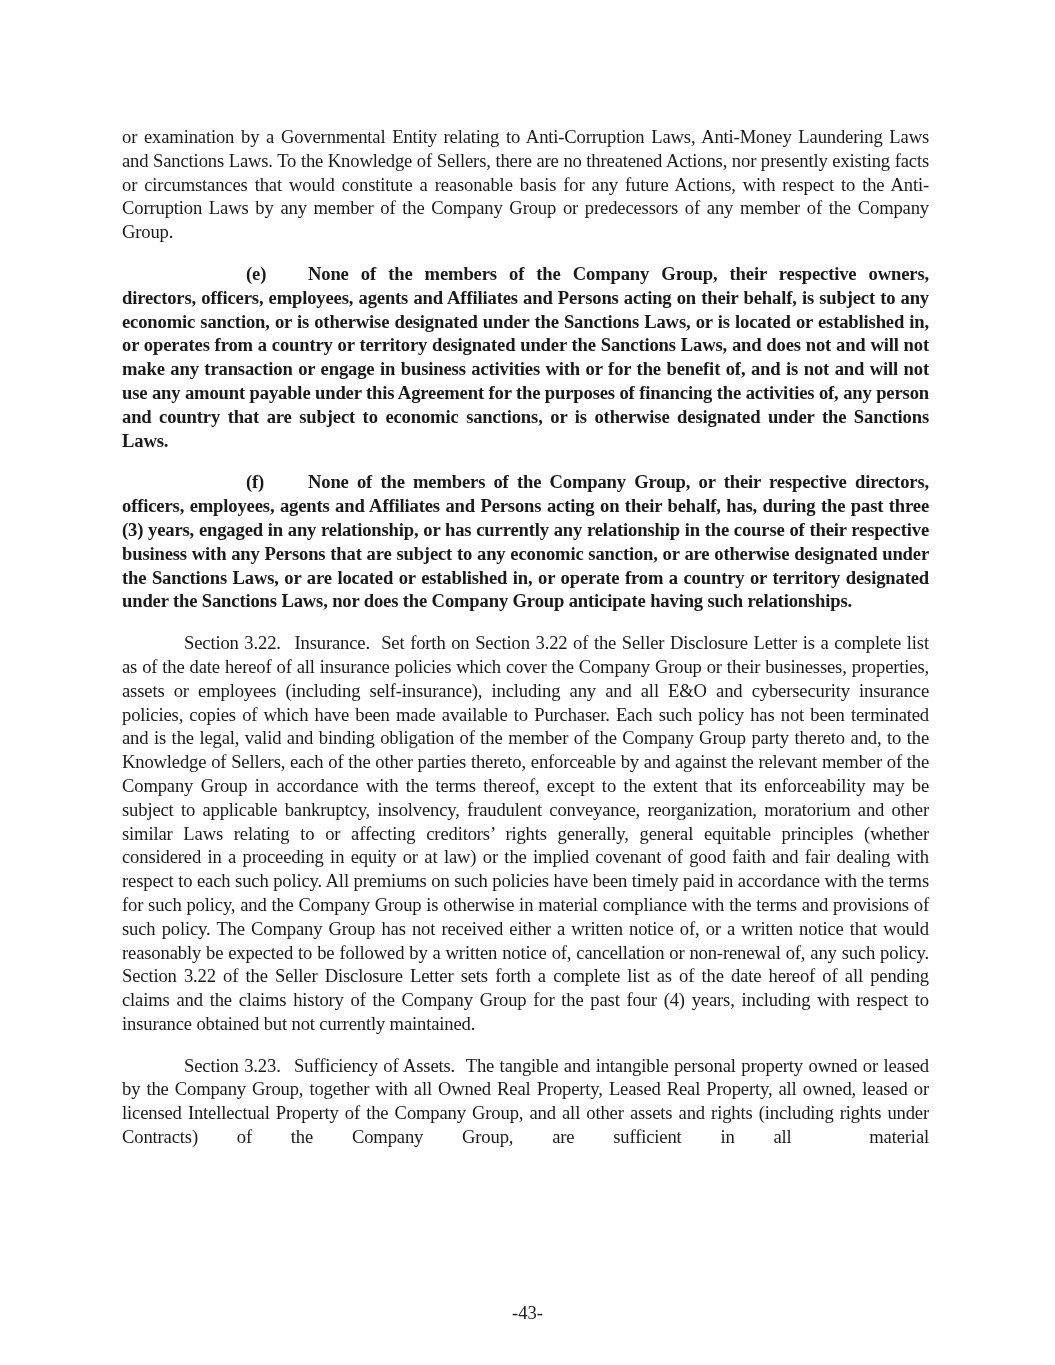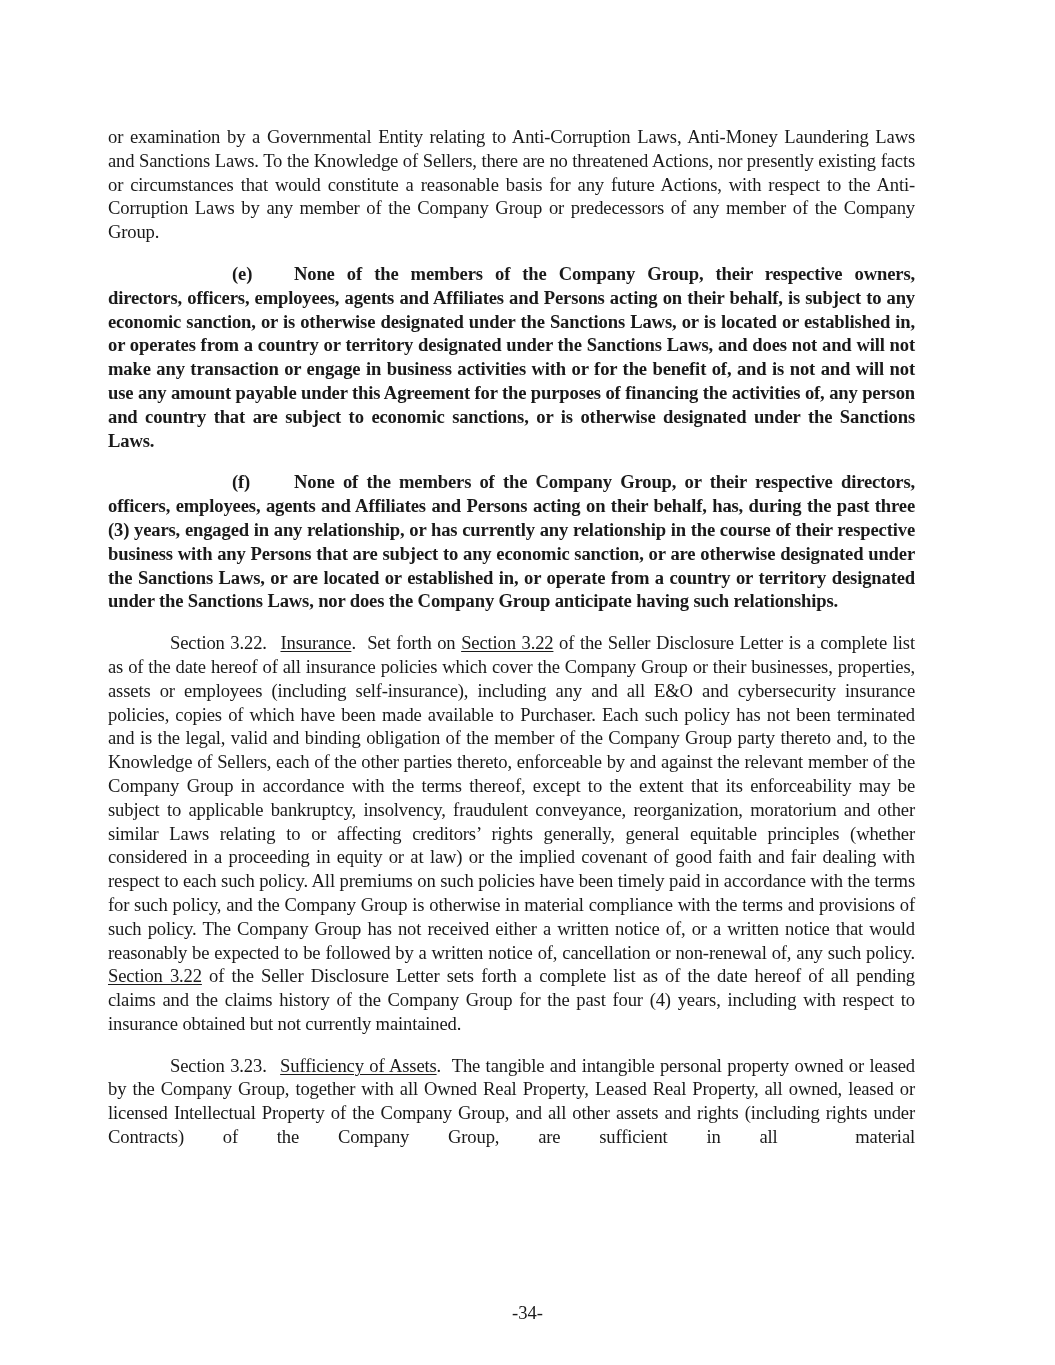--- a/index.html
+++ b/index.html
@@ -10,21 +10,21 @@
     body {
       width: 1055px;
       height: 1365px;
       position: relative;
       overflow: hidden;
       font-family: "Liberation Serif", "DejaVu Serif", serif;
       color: #1a1a1a;
     }
     .page {
       position: absolute;
-      left: 108px;
+      left: 122px;
       top: 125px;
       width: 807px;
       font-size: 18.6px;
       line-height: 23.8px;
       letter-spacing: -0.15px;
     }
     .para {
       margin: 0 0 18px 0;
       text-align: justify;
       text-align-last: left;
@@ -41,21 +41,20 @@
     }
     .sub-label {
       display: inline-block;
       width: 62px;
       text-indent: 0;
     }
     .section-num {
       margin-right: 8px;
     }
     .u {
-      text-decoration: underline;
       text-underline-offset: 2px;
       text-decoration-thickness: 1px;
     }
     .footer {
       position: absolute;
       left: 0;
       width: 1055px;
       top: 1302px;
       text-align: center;
       font-size: 18.6px;
@@ -74,13 +73,13 @@
   <p class="para indent-sub"><span class="sub-label">(e)</span><span>None of the members of the Company Group, their respective owners, directors, officers, employees, agents and Affiliates and Persons acting on their behalf, is subject to any economic sanction, or is otherwise designated under the Sanctions Laws, or is located or established in, or operates from a country or territory designated under the Sanctions Laws, and does not and will not make any transaction or engage in business activities with or for the benefit of, and is not and will not use any amount payable under this Agreement for the purposes of financing the activities of, any person and country that are subject to economic sanctions, or is otherwise designated under the Sanctions Laws.</span></p>
 
   <p class="para indent-sub"><span class="sub-label">(f)</span><span>None of the members of the Company Group, or their respective directors, officers, employees, agents and Affiliates and Persons acting on their behalf, has, during the past three (3) years, engaged in any relationship, or has currently any relationship in the course of their respective business with any Persons that are subject to any economic sanction, or are otherwise designated under the Sanctions Laws, or are located or established in, or operate from a country or territory designated under the Sanctions Laws, nor does the Company Group anticipate having such relationships.</span></p>
 
   <p class="para indent-section"><span class="section-num">Section 3.22.</span> <span class="u">Insurance</span><span>.</span><span style="white-space: pre-wrap;">  Set forth on </span><span class="u">Section 3.22</span><span> of the Seller Disclosure Letter is a complete list as of the date hereof of all insurance policies which cover the Company Group or their businesses, properties, assets or employees (including self-insurance), including any and all E&amp;O and cybersecurity insurance policies, copies of which have been made available to Purchaser. Each such policy has not been terminated and is the legal, valid and binding obligation of the member of the Company Group party thereto and, to the Knowledge of Sellers, each of the other parties thereto, enforceable by and against the relevant member of the Company Group in accordance with the terms thereof, except to the extent that its enforceability may be subject to applicable bankruptcy, insolvency, fraudulent conveyance, reorganization, moratorium and other similar Laws relating to or affecting creditors’ rights generally, general equitable principles (whether considered in a proceeding in equity or at law) or the implied covenant of good faith and fair dealing with respect to each such policy. All premiums on such policies have been timely paid in accordance with the terms for such policy, and the Company Group is otherwise in material compliance with the terms and provisions of such policy.  The Company Group has not received either a written notice of, or a written notice that would reasonably be expected to be followed by a written notice of, cancellation or non-renewal of, any such policy. </span><span class="u">Section 3.22</span><span> of the Seller Disclosure Letter sets forth a complete list as of the date hereof of all pending claims and the claims history of the Company Group for the past four (4) years, including with respect to insurance obtained but not currently maintained.</span></p>
 
   <p class="para indent-section cont-last-justify"><span class="section-num">Section 3.23.</span> <span class="u">Sufficiency of Assets</span><span>.</span><span style="white-space: pre-wrap;">  The tangible and intangible personal property owned or leased by the Company Group, together with all Owned Real Property, Leased Real Property, all owned, leased or licensed Intellectual Property of the Company Group, and all other assets and rights (including rights under Contracts) of the Company Group, are sufficient in all  material</span></p>
 
 </div>
 
-<div class="footer">-34-</div>
+<div class="footer">-43-</div>
 
 </body></html>

